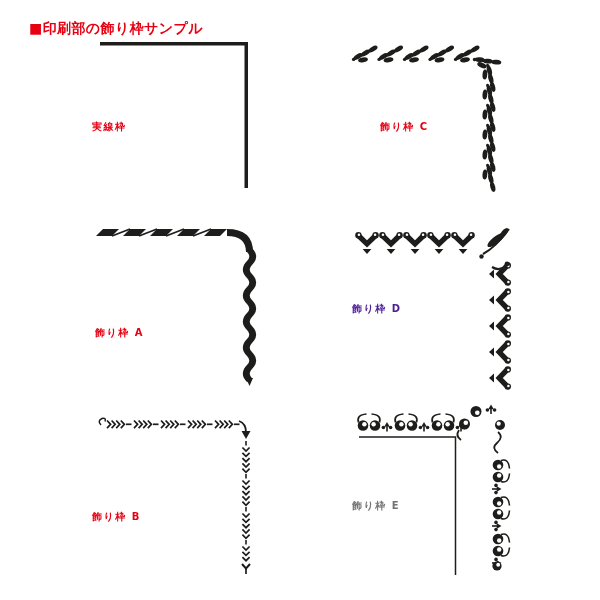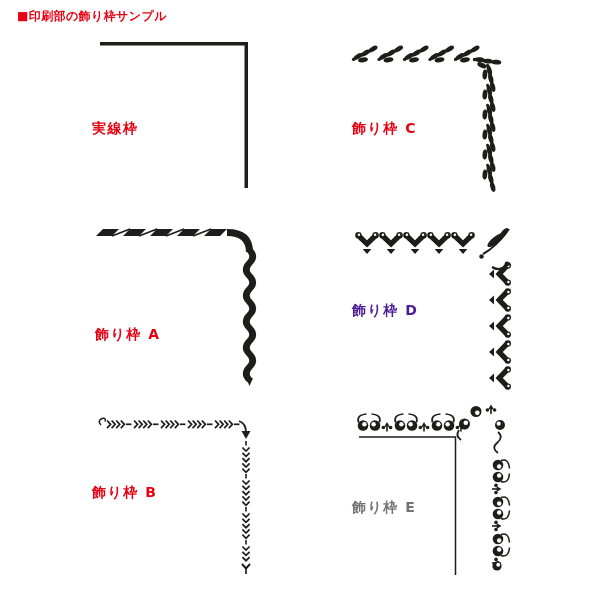--- a/index.html
+++ b/index.html
@@ -1,26 +1,26 @@
 <!DOCTYPE html>
 <html><head>
 <meta charset="utf-8">
 <style>
   html,body{margin:0;padding:0}
   body{width:600px;height:600px;background:#ffffff;position:relative;overflow:hidden;
        font-family:"DejaVu Sans","Liberation Sans",sans-serif}
-  .title{position:absolute;left:17px;top:8px;font-size:12px;font-weight:bold;
-         letter-spacing:.4px;white-space:nowrap;margin:0}
-  .sample-label{position:absolute;font-size:14px;font-weight:bold;
+  .title{position:absolute;left:17px;top:8px;font-size:14px;font-weight:bold;
+         letter-spacing:.4px;white-space:nowrap;margin:12px}
+  .sample-label{position:absolute;font-size:10px;font-weight:bold;
                 letter-spacing:1.5px;white-space:nowrap}
   #lab-solid{left:92px;top:120px}
   #lab-c{left:352px;top:120px}
   #lab-a{left:95px;top:302px}
   #lab-d{left:352px;top:302px}
-  #lab-b{left:92px;top:484px}
+  #lab-b{left:92px;top:510px}
   #lab-e{left:352px;top:499px}
   svg#art{position:absolute;left:0;top:0}
 </style>
 </head>
 <body style="background: rgb(255, 255, 255);">
 
 <h1 class="title" style="color: rgb(230, 0, 18);">■印刷部の飾り枠サンプル</h1>
 
 <svg id="art" width="600" height="600" viewBox="0 0 600 600">
     <g fill="#1d1d1b">
@@ -359,17 +359,17 @@
         <circle cx="27.4" cy="-6" r="1.8"></circle>
         <circle cx="34.6" cy="-6" r="1.8"></circle>
         <path d="M31,-7 V-2" stroke="#1d1d1b" stroke-width="1.6"></path>
       </g>
       <circle cx="497" cy="566" r="4.6"></circle>
       <circle cx="498.2" cy="564.8" r="1.9319999999999997" fill="#fff"></circle>
     </g>
   </svg>
 
 <span class="sample-label" id="lab-solid" style="color: rgb(230, 0, 18);">実線枠</span>
-<span class="sample-label" id="lab-c" style="color: rgb(230, 0, 18);">飾り枠 C</span>
+<span class="sample-label" id="lab-c" style="color: rgb(230, 0, 18); margin-left: 28px;">飾り枠 C</span>
 <span class="sample-label" id="lab-a" style="color: rgb(230, 0, 18); margin-top: 24px;">飾り枠 A</span>
 <span class="sample-label" id="lab-d" style="color: #4c1d95;">飾り枠 D</span>
 <span class="sample-label" id="lab-b" style="color: rgb(230, 0, 18);">飾り枠 B</span>
 <span class="sample-label" id="lab-e" style="color: #737373;">飾り枠 E</span>
 
 </body></html>

